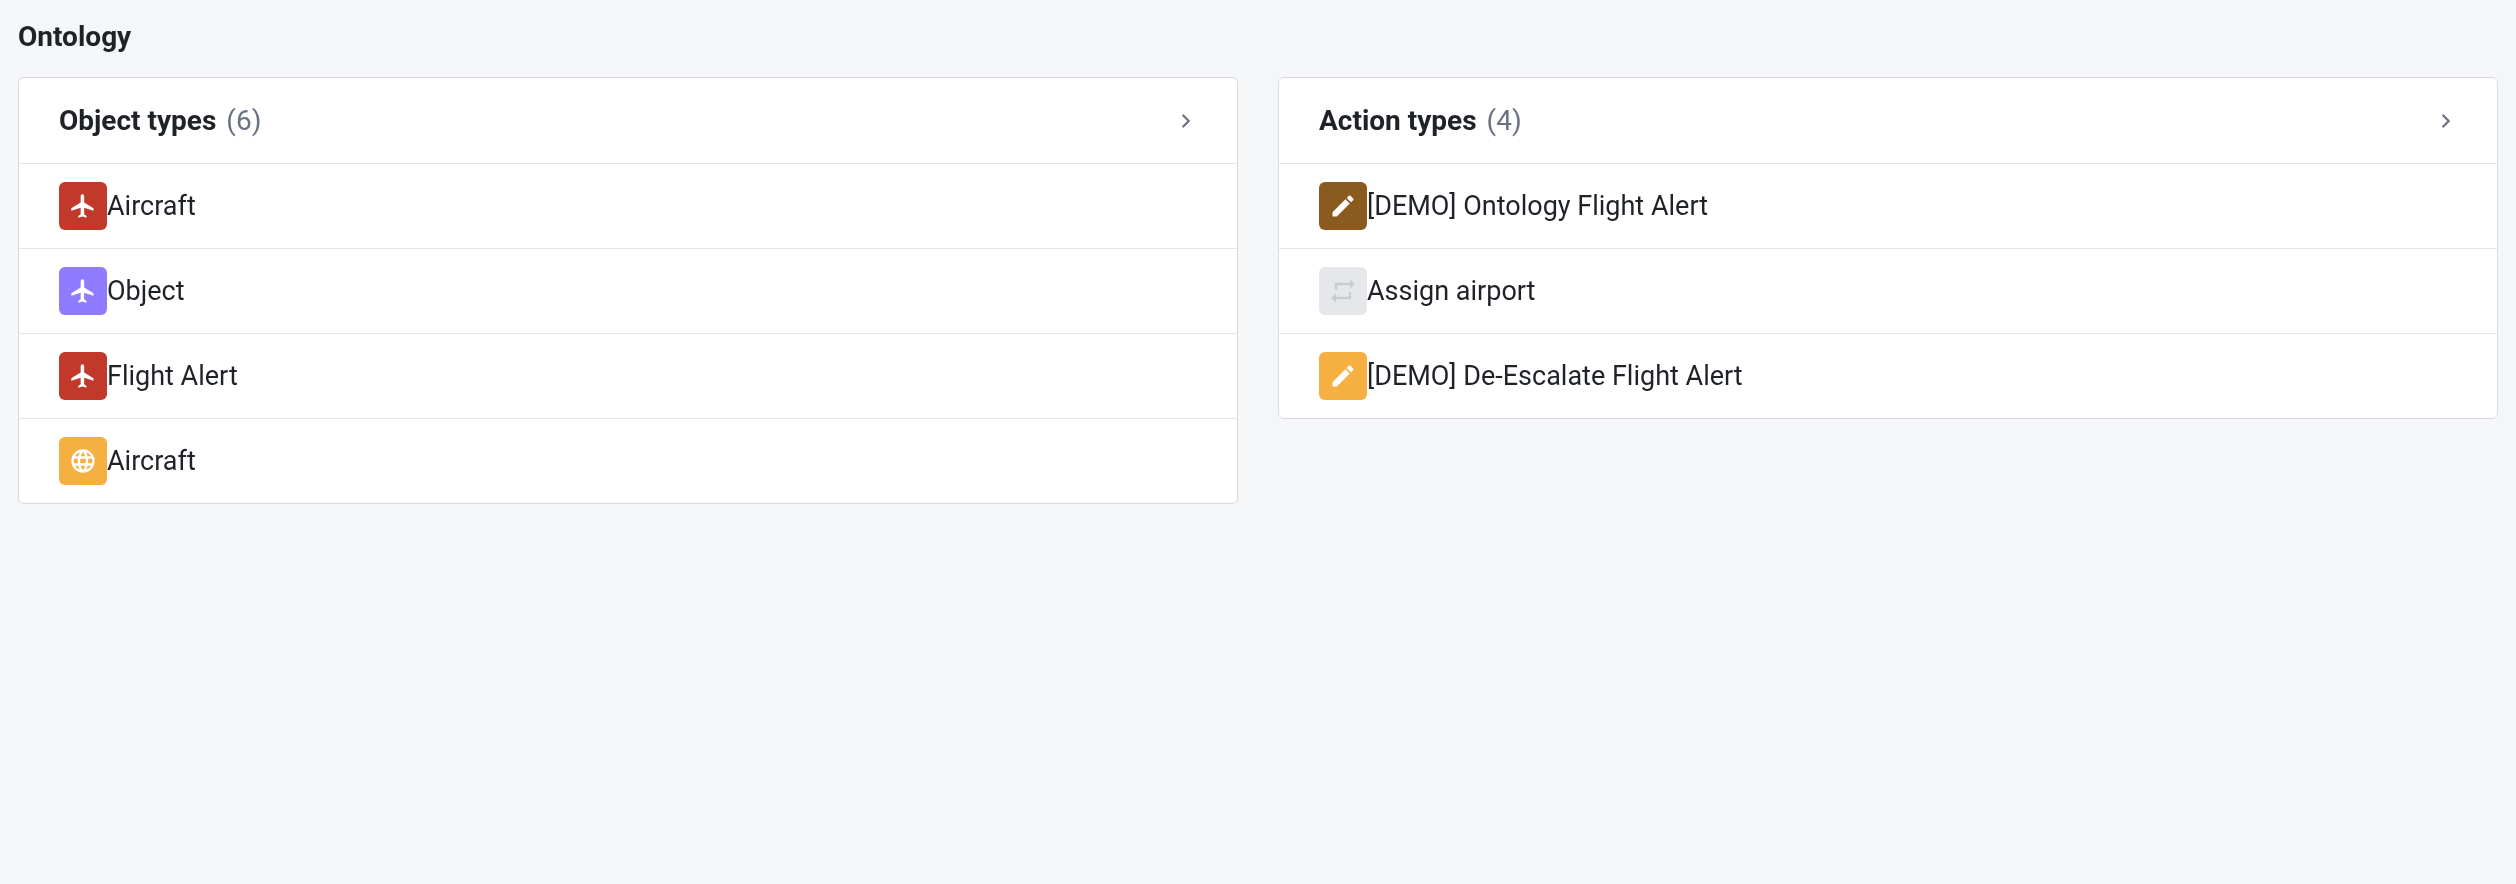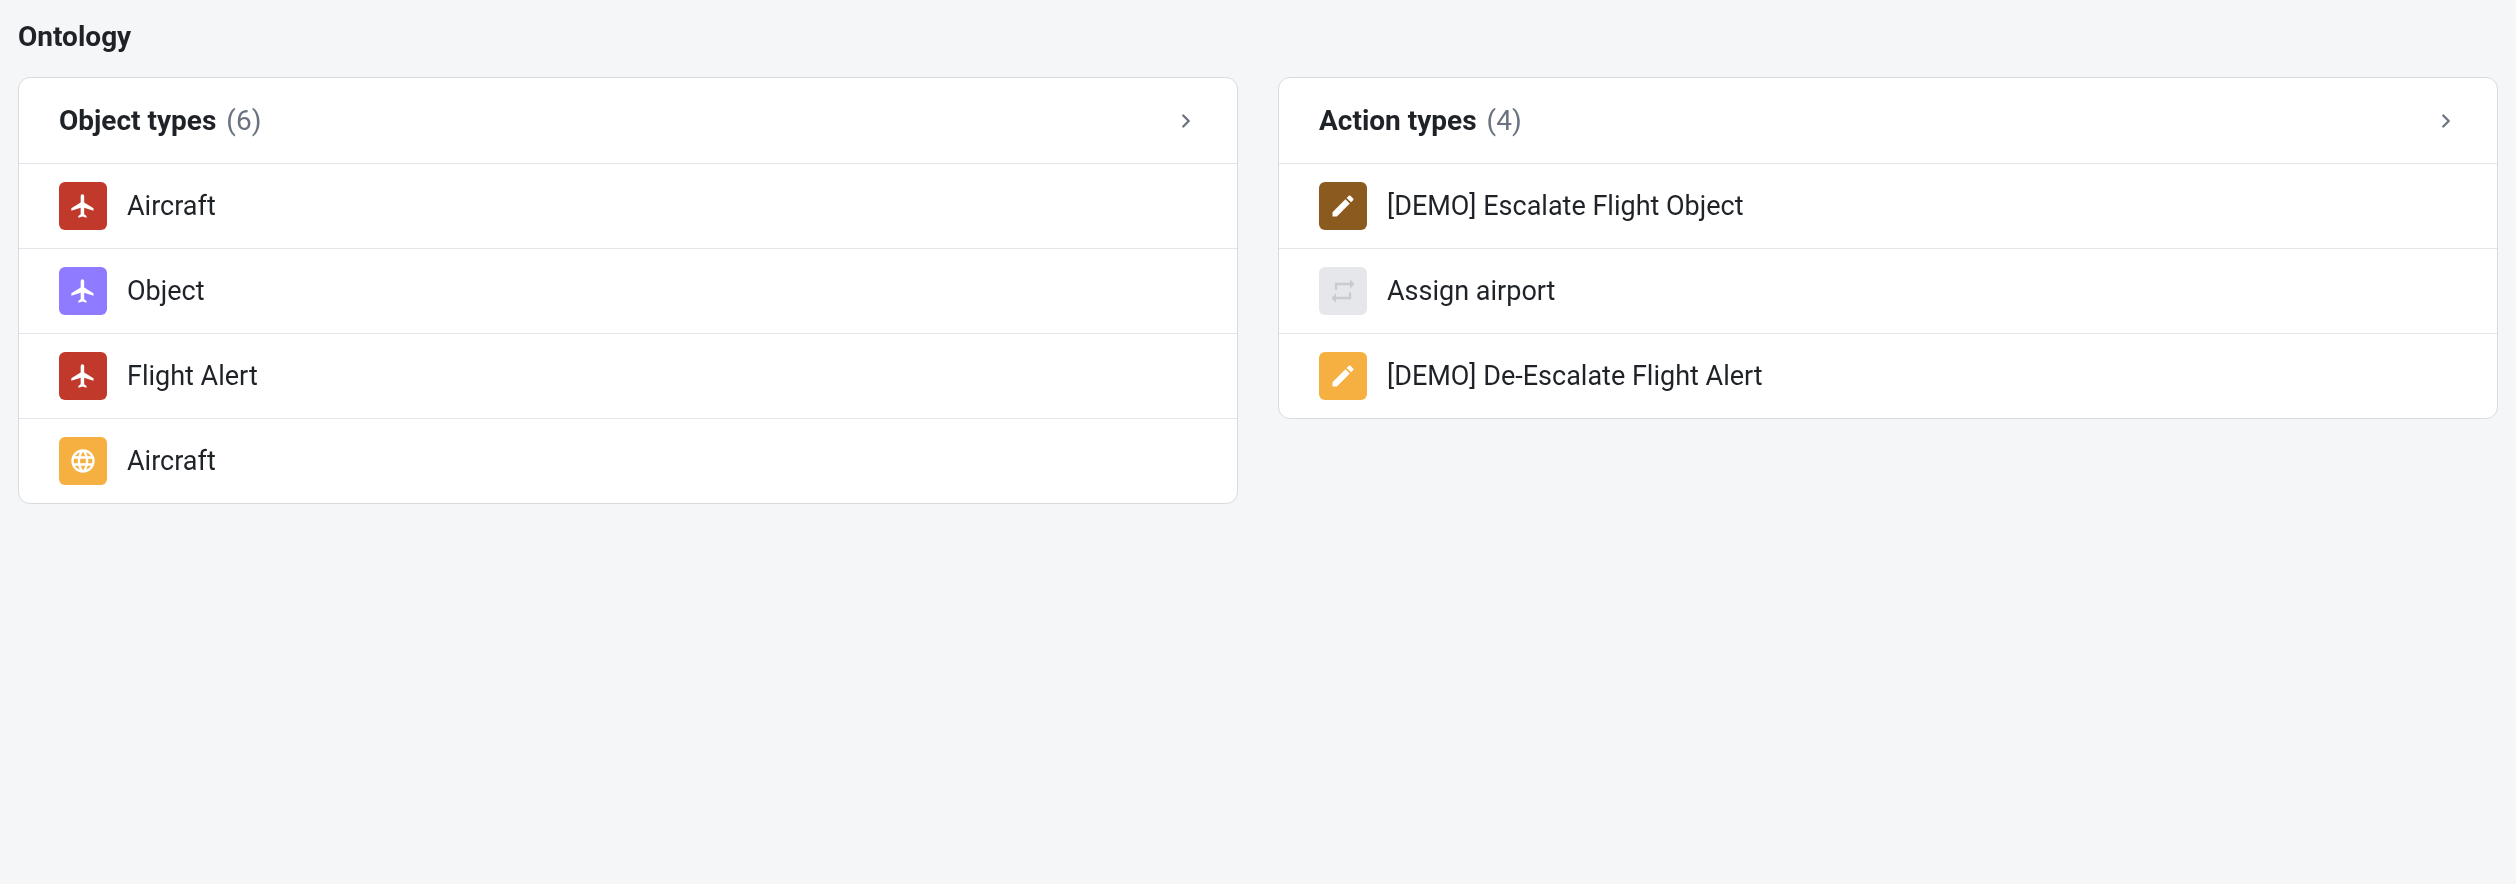--- a/index.html
+++ b/index.html
@@ -17,21 +17,21 @@
     color: #1f2328;
   }
   .panels {
     display: flex;
     gap: 40px;
     align-items: flex-start;
   }
   .panel {
     background: #ffffff;
     border: 1px solid #d7dbdf;
-    border-radius: 12px;
+    border-radius: 6px;
     flex: 1;
     overflow: hidden;
   }
   .panel-header {
     display: flex;
     align-items: center;
     justify-content: space-between;
     padding: 26px 40px;
     border-bottom: 1px solid #e3e6ea;
     cursor: pointer;
@@ -52,21 +52,20 @@
     font-weight: 400;
   }
   .chevron {
     width: 22px;
     height: 22px;
     color: #6b7280;
   }
   .list-item {
     display: flex;
     align-items: center;
-    gap: 20px;
     padding: 18px 40px;
     border-bottom: 1px solid #e3e6ea;
     cursor: pointer;
   }
   .list-item:last-child {
     border-bottom: none;
   }
   .item-icon {
     width: 48px;
     height: 48px;
@@ -155,21 +154,21 @@
         </svg>
     </div>
 
 
     <div class="list-item">
       <div class="item-icon" style="background:#8b5a1f">
         <svg viewBox="0 0 24 24">
             <path d="M3 17.25V21h3.75L17.81 9.94l-3.75-3.75L3 17.25zM20.71 7.04a1 1 0 0 0 0-1.42l-2.34-2.34a1 1 0 0 0-1.42 0l-1.83 1.83 3.75 3.75 1.84-1.82z"></path>
           </svg>
       </div>
-      <span class="item-label">[DEMO] Escalate Flight Object</span>
+      <span class="item-label">[DEMO] Ontology Flight Alert</span>
     </div>
 
     <div class="list-item">
       <div class="item-icon" style="background:#e5e7eb">
         <svg viewBox="0 0 24 24" style="fill:#c8ccd2">
             <path d="M7 7h11v3l4-4-4-4v3H5v6h2V7zm10 10H6v-3l-4 4 4 4v-3h13v-6h-2v4z"></path>
           </svg>
       </div>
       <span class="item-label">Assign airport</span>
     </div>

